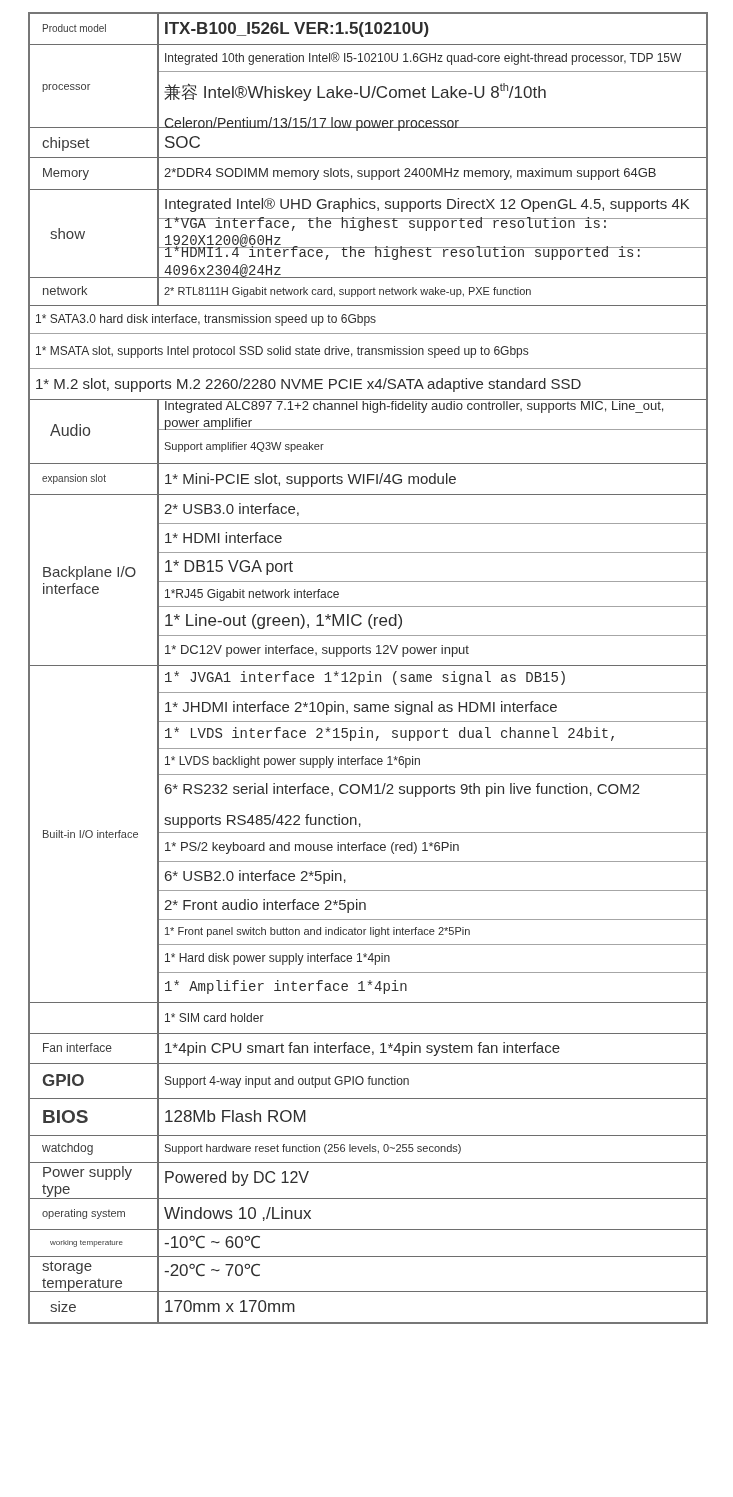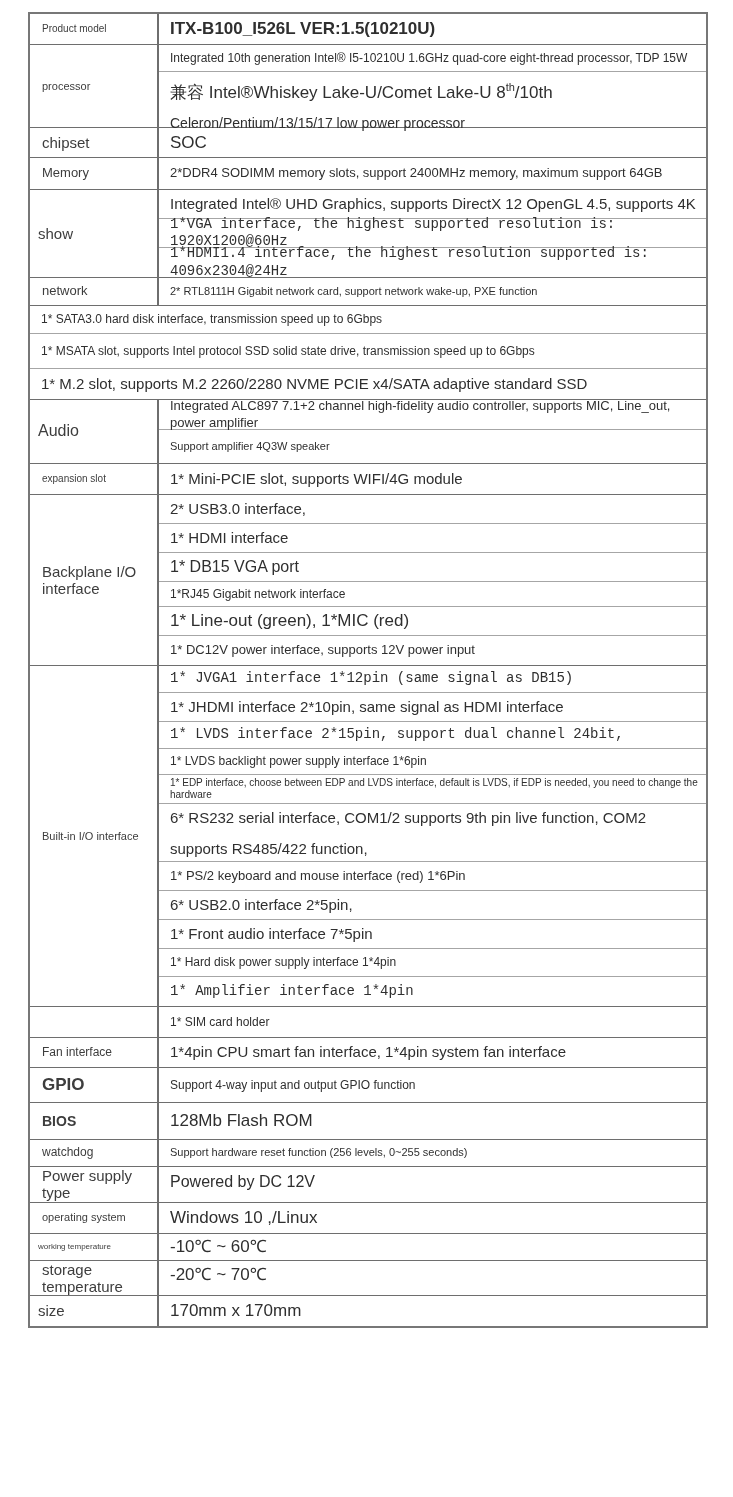--- a/index.html
+++ b/index.html
@@ -1,28 +1,28 @@
 <!DOCTYPE html>
 <html><head>
 <meta charset="utf-8">
 <style>
   html,body{margin:0;padding:0;background:#ffffff;}
   body{width:733px;height:1497px;position:relative;font-family:"Liberation Sans", sans-serif;color:#2f2f2f;}
   .spec-table{position:absolute;left:28px;top:12px;width:680px;border:2px solid #777;box-sizing:border-box;background:#fff;}
   .sec{display:flex;border-bottom:1px solid #6e6e6e;}
   .sec:last-child{border-bottom:none;}
   .label{width:129px;min-width:129px;border-right:2px solid #6e6e6e;box-sizing:border-box;display:flex;align-items:center;padding-left:12px;padding-right:4px;color:#3d3d3d;line-height:1.15;}
-  .label.ind{padding-left:8px;}
+  .label.ind{padding-left:20px;}
   .vals{flex:1;display:flex;flex-direction:column;min-width:0;}
-  .val{border-bottom:1px solid #a6a6a6;box-sizing:border-box;display:flex;align-items:center;padding-left:11px;padding-right:8px;line-height:1.25;}
+  .val{border-bottom:1px solid #a6a6a6;box-sizing:border-box;display:flex;align-items:center;padding-left:5px;padding-right:8px;line-height:1.25;}
   .vals .val:last-child{border-bottom:none;}
   .val.block{display:block;padding-top:4px;}
   .f8{font-size:8px;}  .f9{font-size:15px;}  .f10{font-size:10px;} .f11{font-size:11px;}
   .f12{font-size:12px;} .f13{font-size:13px;} .f14{font-size:14px;font-family:Liberation Mono, monospace;} .f15{font-size:15px;}
-  .f16{font-size:16px;} .f17{font-size:17px;} .f18{font-size:14px;}
+  .f16{font-size:16px;} .f17{font-size:17px;} .f18{font-size:19px;}
   .b{font-weight:bold;}
   .big-line{font-size:17px;margin-top:5px;}
   .big-line sup{font-size:11px;}
   .sub-line{font-size:14px;margin-top:12px;}
   .wrap{line-height:31px;}
 </style>
 </head>
 <body>
 
 <div class="spec-table">
@@ -110,25 +110,25 @@
     </div>
   </div>
 
   <div class="sec">
     <div class="label f11">Built-in I/O interface</div>
     <div class="vals">
       <div class="val f14" style="height:27px">1* JVGA1 interface 1*12pin (same signal as DB15)</div>
       <div class="val f15" style="height:29px">1* JHDMI interface 2*10pin, same signal as HDMI interface</div>
       <div class="val f14" style="height:27px">1* LVDS interface 2*15pin, support dual channel 24bit,</div>
       <div class="val f12" style="height:26px">1* LVDS backlight power supply interface 1*6pin</div>
-      <div class="val f10" style="height:29px">1* EDP interface, choose between EDP and LVDS interface, default is LVDS, if EDP is needed, you need to change the hardware</div>
       <div class="val f15 wrap" style="height:58px">6* RS232 serial interface, COM1/2 supports 9th pin live function, COM2 supports RS485/422 function,</div>
       <div class="val f13" style="height:29px">1* PS/2 keyboard and mouse interface (red) 1*6Pin</div>
       <div class="val f15" style="height:29px">6* USB2.0 interface 2*5pin,</div>
-      <div class="val f15" style="height:29px">1* Front audio interface 7*5pin</div>
+      <div class="val f15" style="height:29px">2* Front audio interface 2*5pin</div>
+      <div class="val f11" style="height:25px">1* Front panel switch button and indicator light interface 2*5Pin</div>
       <div class="val f12" style="height:28px">1* Hard disk power supply interface 1*4pin</div>
       <div class="val f14" style="height:29px">1* Amplifier interface 1*4pin</div>
     </div>
   </div>
 
   <div class="sec">
     <div class="label f11"></div>
     <div class="vals">
       <div class="val f12" style="height:30px">1* SIM card holder</div>
     </div>

